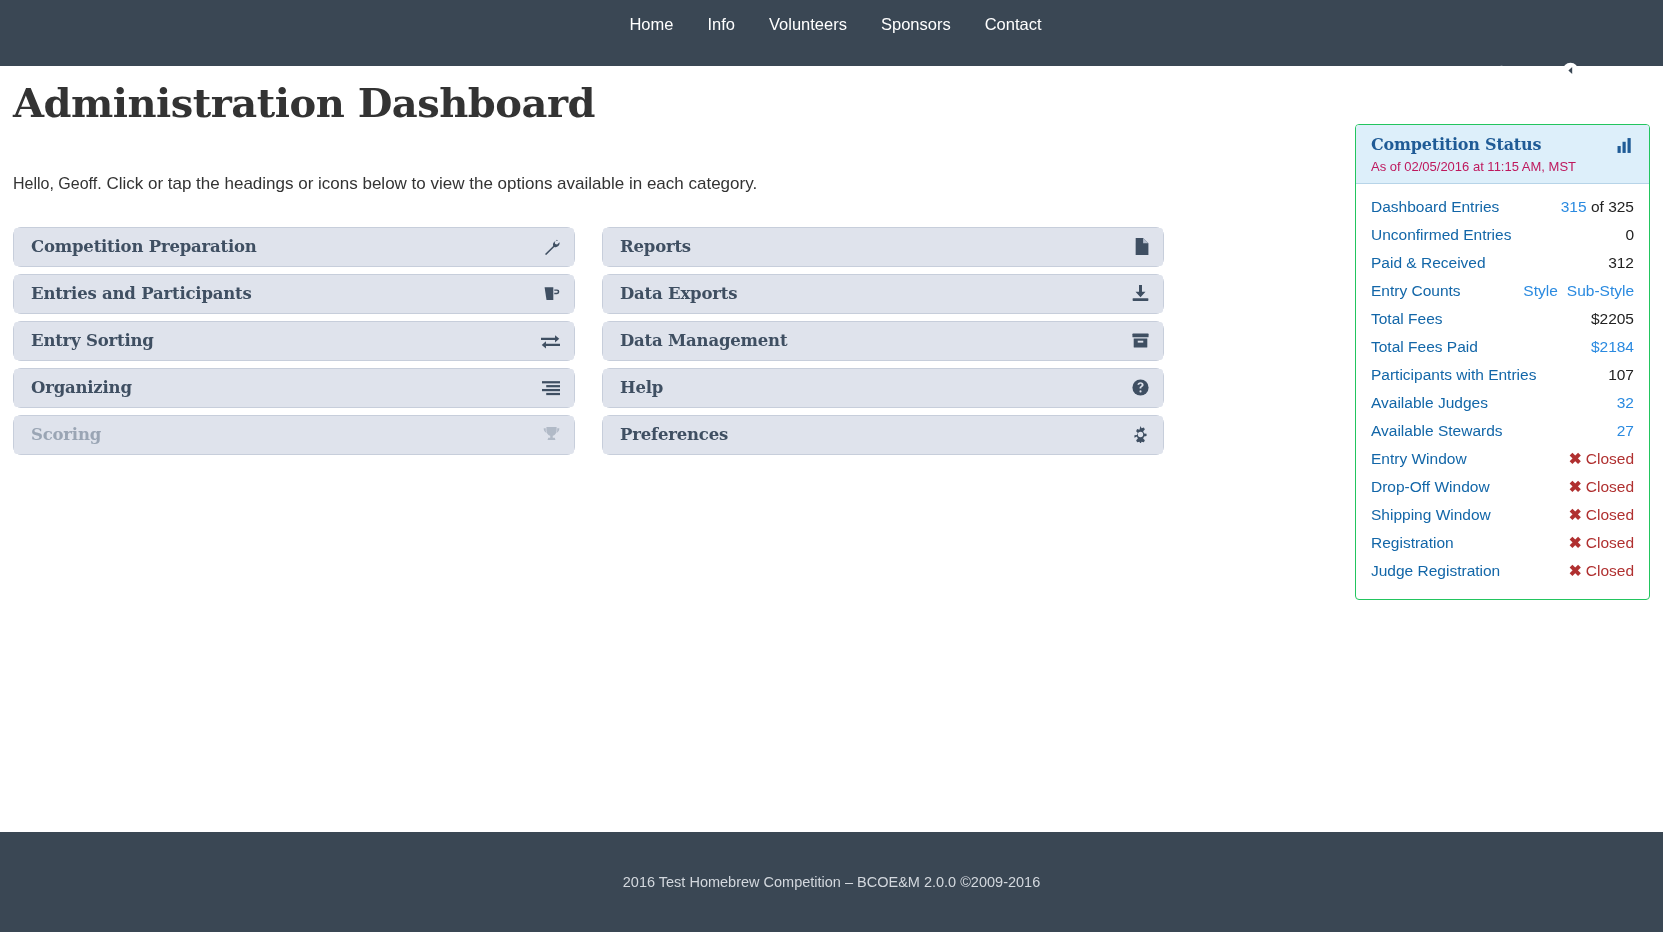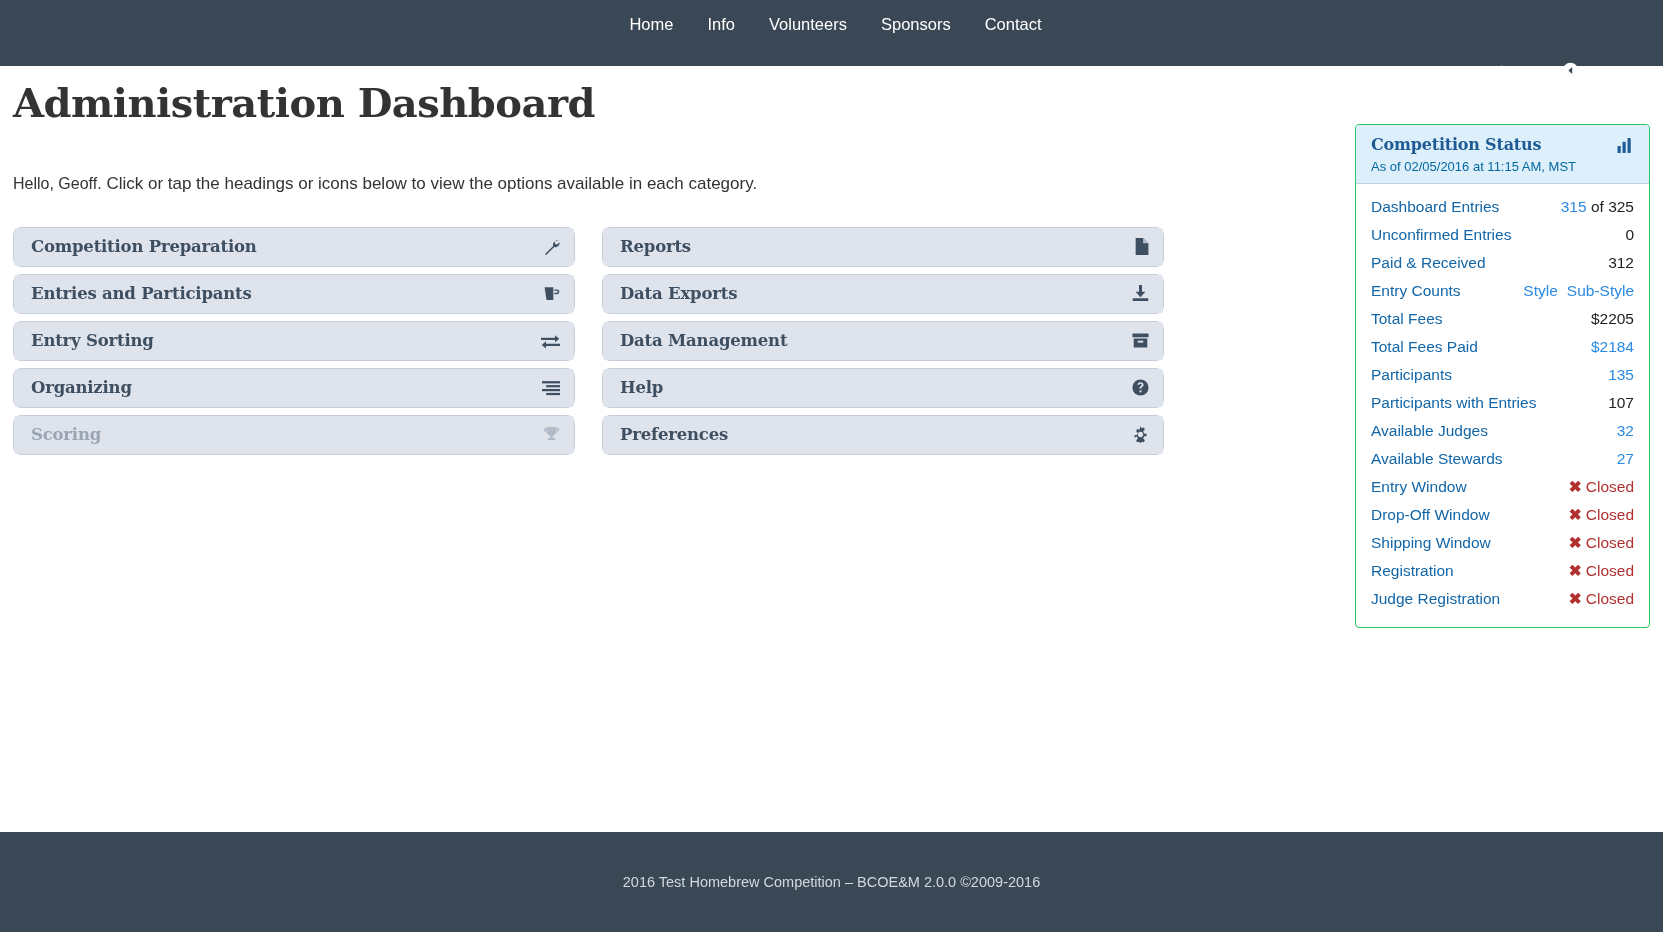--- a/index.html
+++ b/index.html
@@ -159,21 +159,21 @@
   .status-head-left { }
   .status-title {
     font-family: "DejaVu Serif", "Liberation Serif", serif;
     font-weight: bold;
     font-size: 16px;
     color: #1f5b96;
     letter-spacing: -0.2px;
   }
   .status-sub {
     font-size: 13px;
-    color: #0369a1;
+    color: #be185d;
     margin-top: 5px;
   }
   .status-chart-icon { color: #1f5b96; cursor: pointer; margin-top: 2px; }
   .status-chart-icon svg { display: block; }
 
   .status-body { padding: 9px 15px 14px 15px; }
   .status-row {
     display: flex;
     justify-content: space-between;
     align-items: baseline;
@@ -432,24 +432,20 @@
       <div class="status-row">
         <span class="status-label">Total Fees</span>
         <span class="status-value">$2205</span>
       </div>
 
       <div class="status-row">
         <span class="status-label">Total Fees Paid</span>
         <span class="status-value"><span class="lnk">$2184</span></span>
       </div>
 
-      <div class="status-row">
-        <span class="status-label">Participants</span>
-        <span class="status-value"><span class="lnk">135</span></span>
-      </div>
 
       <div class="status-row">
         <span class="status-label">Participants with Entries</span>
         <span class="status-value">107</span>
       </div>
 
       <div class="status-row">
         <span class="status-label">Available Judges</span>
         <span class="status-value"><span class="lnk">32</span></span>
       </div>

